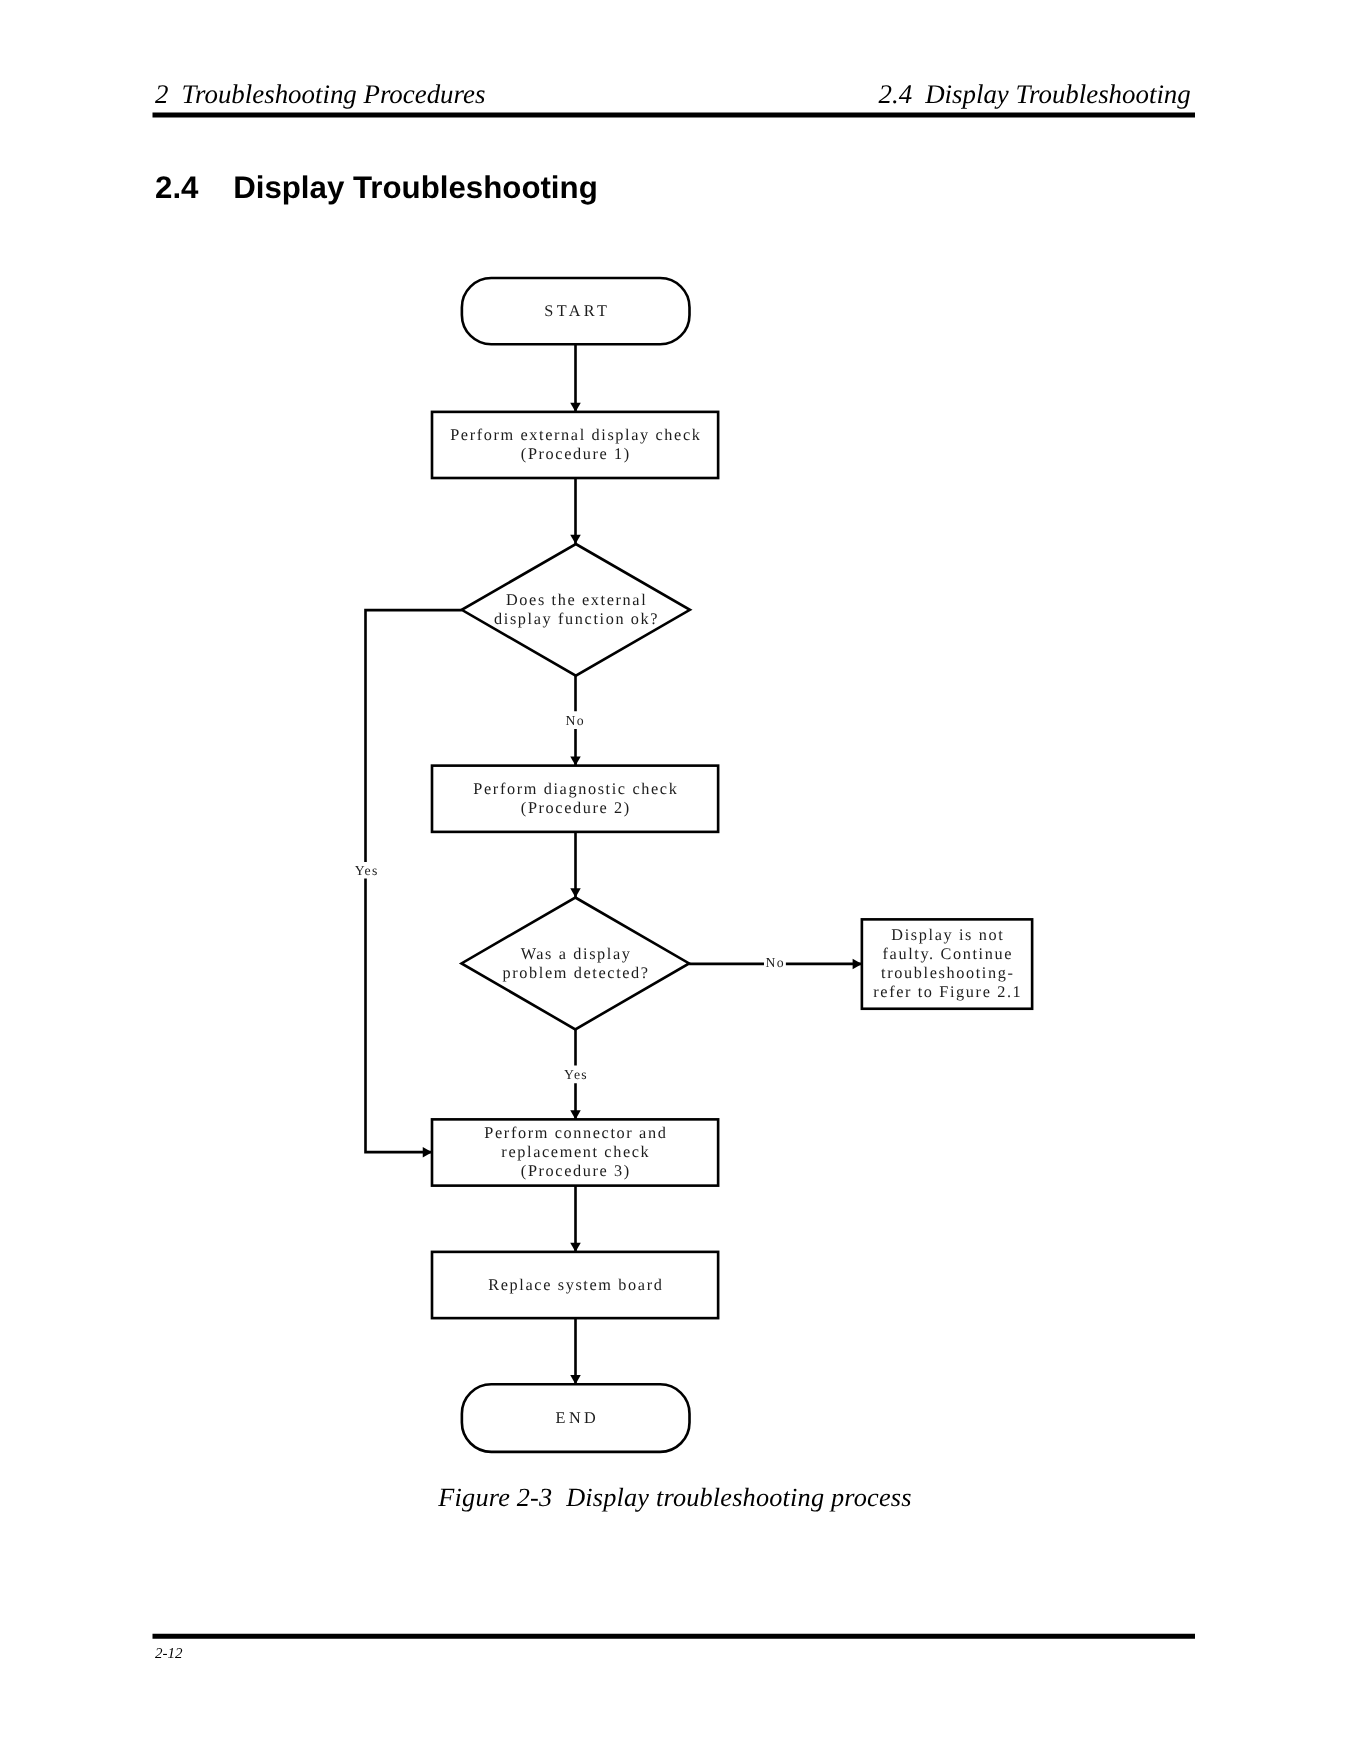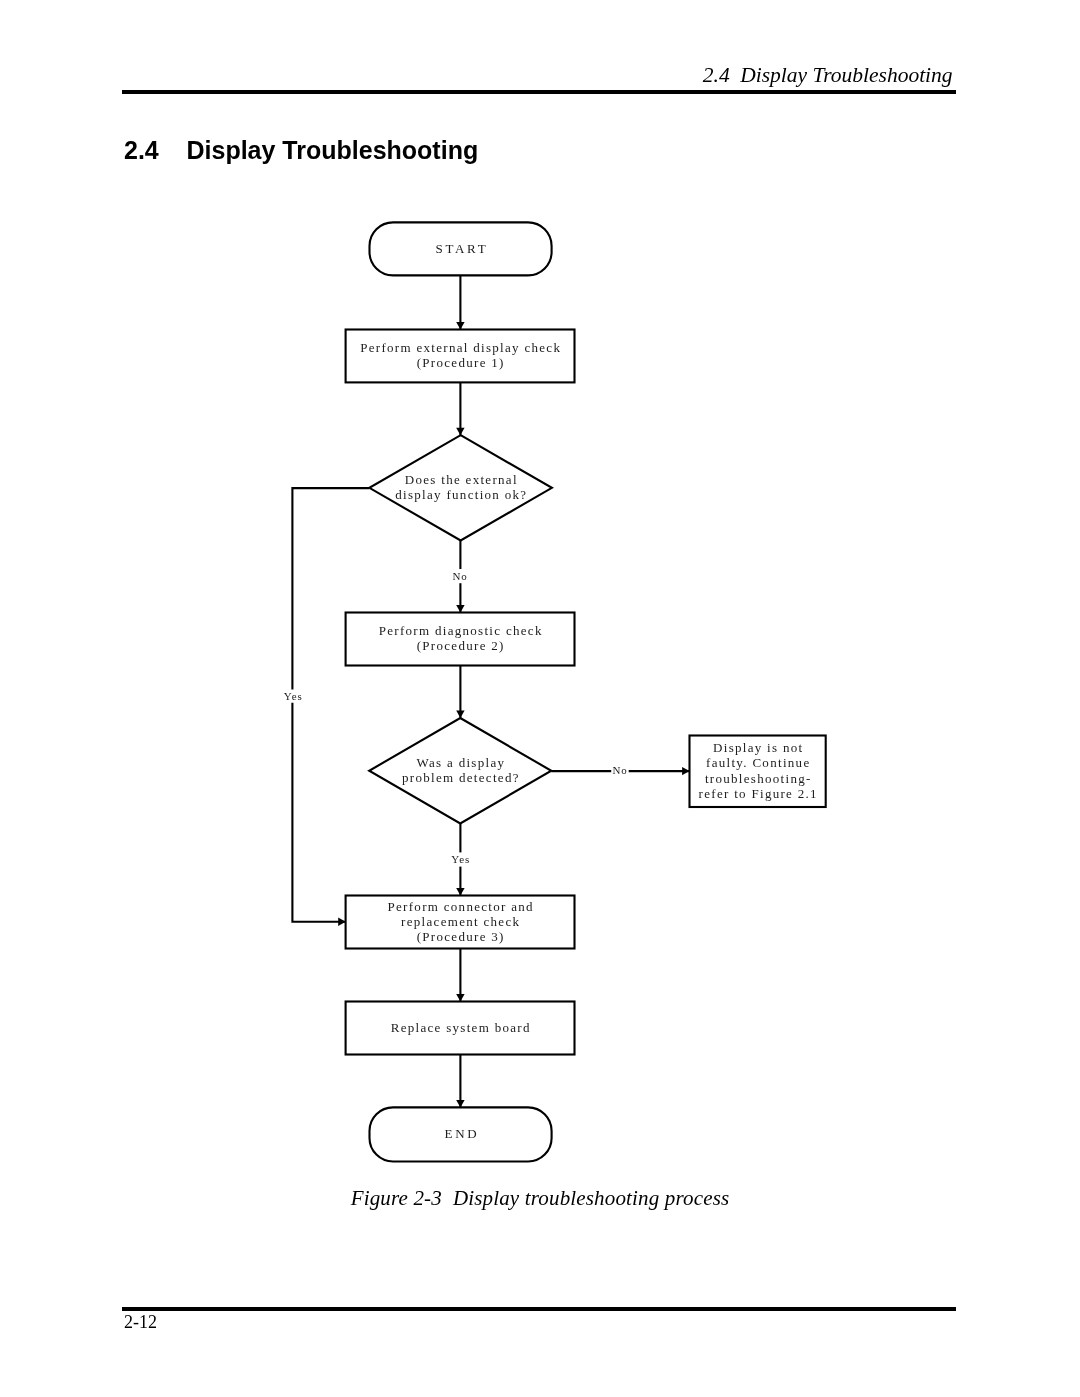--- a/index.html
+++ b/index.html
@@ -20,21 +20,21 @@
     position: absolute; left: 124px; top: 61.5px; width: 828.6px; height: 26px;
     font-style: italic; font-size: 21.5px; line-height: 26px; white-space: nowrap;
   }
   .runhead-left { position: absolute; left: 0; top: 0; }
   .runhead-right { position: absolute; right: 0; top: 0; }
   .gap-sm { display: inline-block; width: 10.5px; }
   .rule-top { position: absolute; left: 122px; top: 90.1px; width: 833.5px; height: 3.8px; background: #000; }
   .rule-bottom { position: absolute; left: 122px; top: 1307.0px; width: 833.5px; height: 3.7px; background: #000; }
   .foot {
     position: absolute; left: 124px; top: 1310px; width: 828px; height: 24px;
-    font-size: 18px; line-height: 24px; white-space: nowrap;
+    font-style: italic; font-size: 12px; line-height: 24px; white-space: nowrap;
   }
   .foot-left { position: absolute; left: 0; top: 0; }
   .foot-right { position: absolute; right: 0; top: 0; }
 
   
   .heading {
     position: absolute; left: 124px; top: 135px;
     font-family: "Liberation Sans", sans-serif; font-weight: bold;
     font-size: 25px; line-height: 30px; white-space: nowrap;
   }
@@ -71,20 +71,21 @@
   .shape { fill: #ffffff; stroke: #000000; stroke-width: 2.1; }
   .conn { stroke: #000000; stroke-width: 2.1; fill: none; }
   .ahead { fill: #000000; }
 </style>
 </head>
 <body>
 
 <div class="page">
 
   <div class="runhead">
+    <span class="runhead-left"><span>2</span><span class="gap-sm"></span><span>Troubleshooting Procedures</span></span>
     <span class="runhead-right"><span>2.4</span><span class="gap-sm"></span><span>Display Troubleshooting</span></span>
   </div>
   <div class="rule-top"></div>
 
   <div class="heading"><span class="num">2.4</span><span>Display Troubleshooting</span></div>
 
   <div class="figure">
     <svg class="flow" width="1080" height="1200" viewBox="0 0 1080 1200">
         <g>
           <path d="M460.4 275.4 L460.4 329.5" class="conn"></path>

